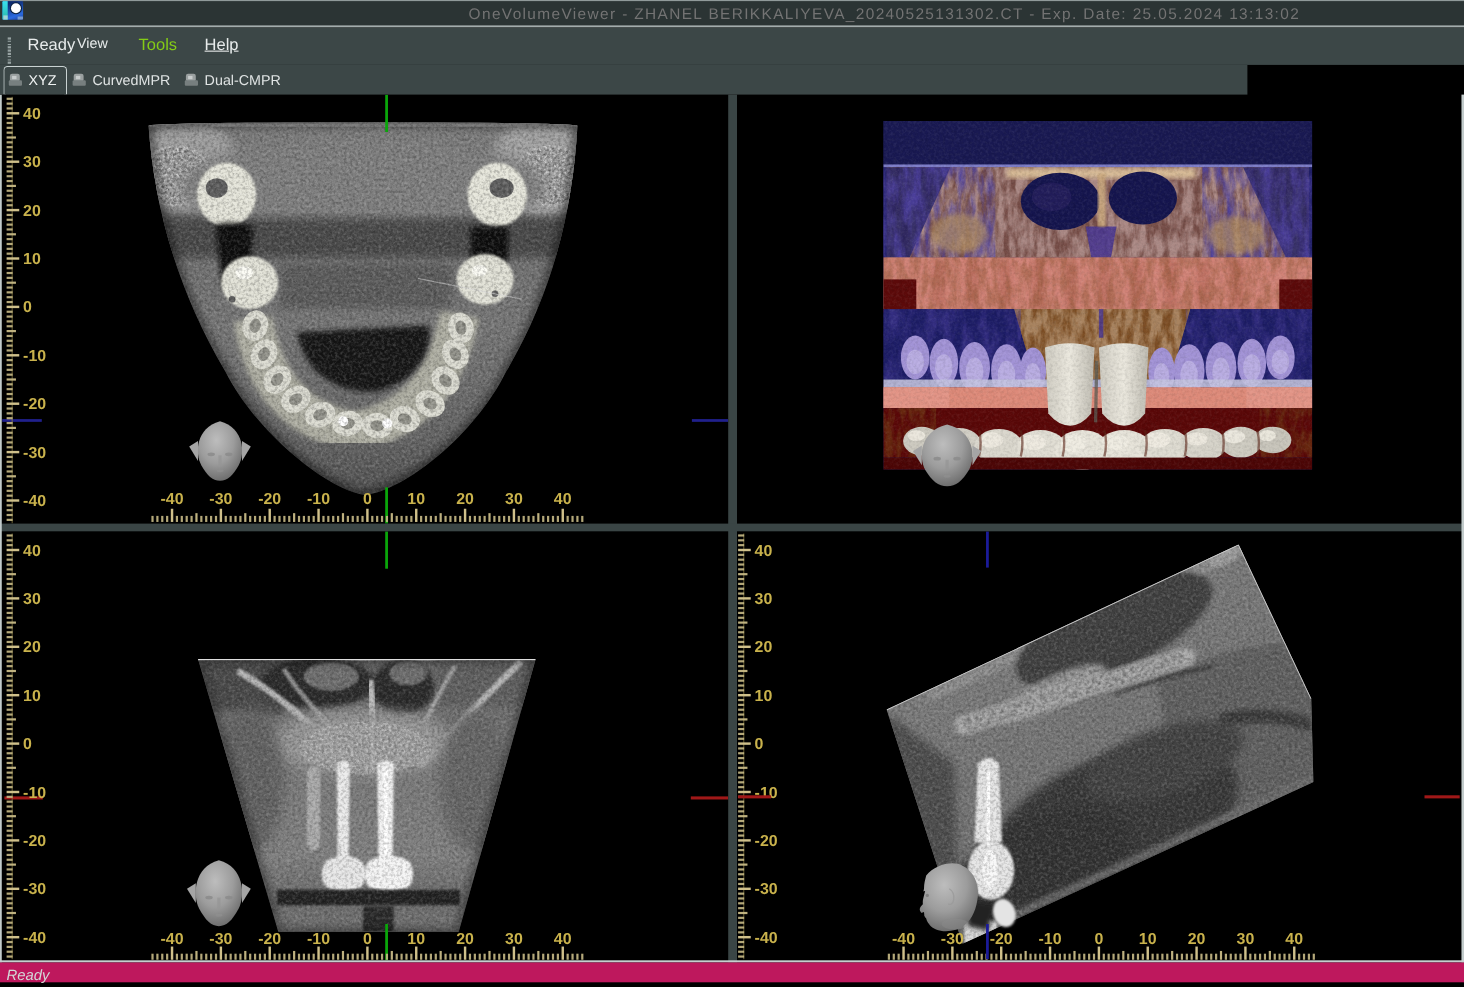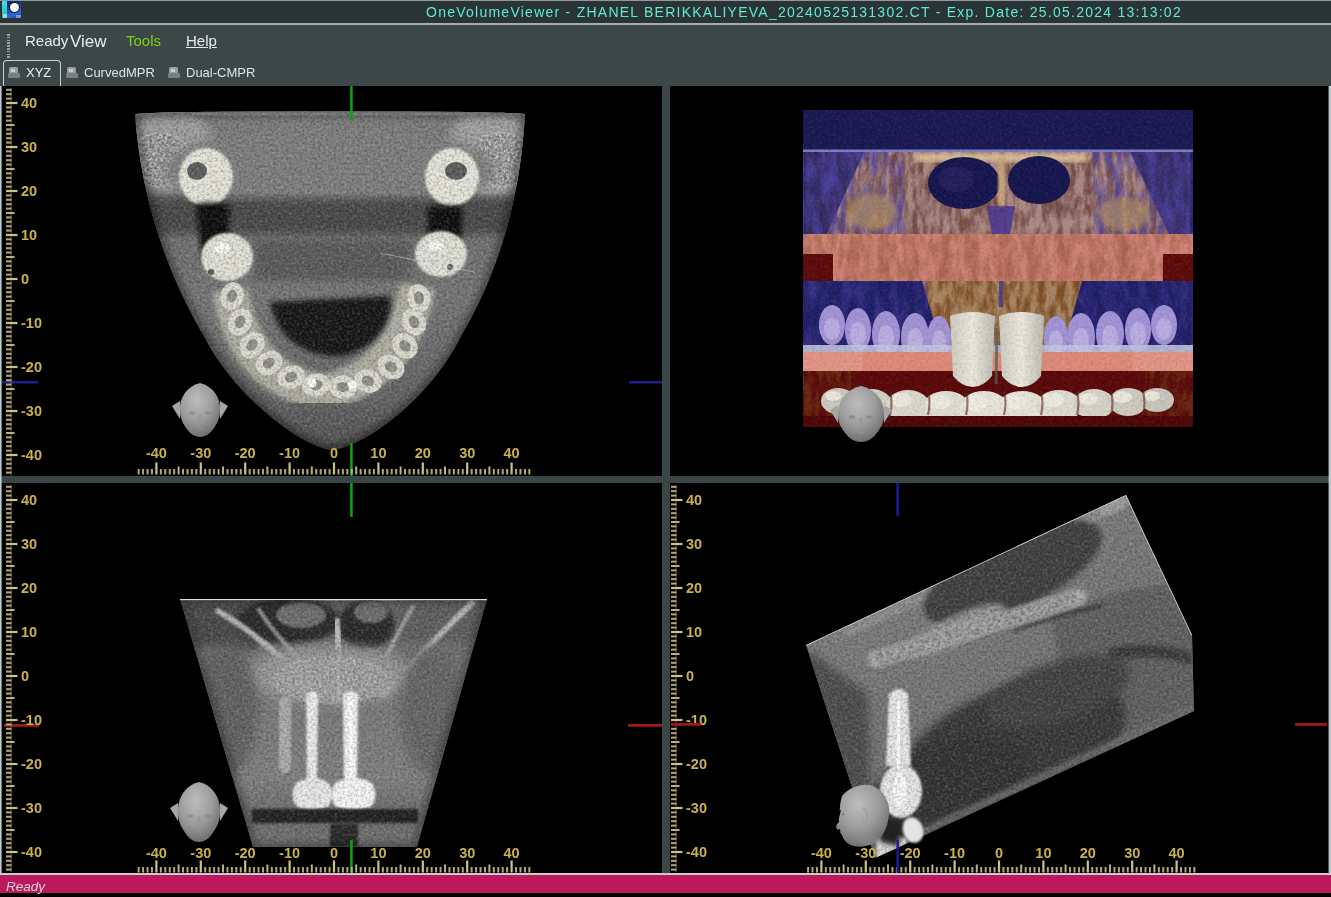--- a/index.html
+++ b/index.html
@@ -1014,38 +1014,38 @@
 </svg>
 <div class="abs" style="left:0;top:0;width:1331px;height:23px;background:#2b3434;"></div>
 <div class="abs" style="left:1.5px;top:1px;width:19px;height:17px;background:linear-gradient(160deg,#0d2a6e 20%,#2a6ae0 75%,#1b3f9a);border-radius:1px;overflow:hidden;">
   <div class="abs" style="left:0;top:0;width:5px;height:17px;background:linear-gradient(#3ae0f0,#2ab8a8);"></div>
   <div class="abs" style="left:7.5px;top:0.5px;width:11px;height:11px;background:#0a2040;border-radius:50%;"></div>
   <div class="abs" style="left:8.5px;top:1.5px;width:9px;height:9px;background:radial-gradient(circle at 45% 40%,#ffffff 55%,#cfe8f8);border-radius:50%;"></div>
   <div class="abs" style="left:1px;top:13px;width:4px;height:4px;background:#bcd8e0;opacity:.8"></div>
   <div class="abs" style="left:14px;top:14px;width:5px;height:3px;background:#9ab8d8;opacity:.7"></div>
 </div>
 <div class="abs" style="left:0;top:0;width:1331px;height:1.2px;background:#aab4b4;opacity:.8"></div>
-<div class="abs" style="left:426px;top:3.5px;font-size:14px;letter-spacing:1.25px;color:#5eead4;">OneVolumeViewer - ZHANEL BERIKKALIYEVA_20240525131302.CT - Exp. Date: 25.05.2024 13:13:02</div>
+<div class="abs" style="left:426px;top:3.5px;font-size:14px;letter-spacing:1.25px;color:#737373;">OneVolumeViewer - ZHANEL BERIKKALIYEVA_20240525131302.CT - Exp. Date: 25.05.2024 13:13:02</div>
 <div class="abs" style="left:0;top:23px;width:1331px;height:2px;background:#a3adad;"></div>
 <div class="abs" style="left:0;top:25px;width:1331px;height:34px;background:#3c4747;">
 <div style="position:absolute;left:7px;top:9.0px;width:2.5px;height:1.6px;background:#97a2a2"></div>
     <div style="position:absolute;left:7px;top:11.8px;width:2.5px;height:1.6px;background:#97a2a2"></div>
     <div style="position:absolute;left:7px;top:14.6px;width:2.5px;height:1.6px;background:#97a2a2"></div>
     <div style="position:absolute;left:7px;top:17.4px;width:2.5px;height:1.6px;background:#97a2a2"></div>
     <div style="position:absolute;left:7px;top:20.2px;width:2.5px;height:1.6px;background:#97a2a2"></div>
     <div style="position:absolute;left:7px;top:23.0px;width:2.5px;height:1.6px;background:#97a2a2"></div>
     <div style="position:absolute;left:7px;top:25.8px;width:2.5px;height:1.6px;background:#97a2a2"></div>
     <div style="position:absolute;left:7px;top:28.6px;width:2.5px;height:1.6px;background:#97a2a2"></div>
     <div style="position:absolute;left:7px;top:31.4px;width:2.5px;height:1.6px;background:#97a2a2"></div>
 <div class="abs" style="left:25px;top:7px;font-size:15px;color:#e8ecec;">Ready</div>
-<div class="abs" style="left:70px;top:7px;font-size:17px;color:#e8ecec;text-align:right;">View</div>
+<div class="abs" style="left:70px;top:7px;font-size:13px;color:#e8ecec;text-align:right;">View</div>
 <div class="abs" style="left:126px;top:7px;font-size:15px;color:#84cc16;">Tools</div>
 <div class="abs" style="left:186px;top:7px;font-size:15px;color:#e8ecec;text-decoration:underline;">Help</div>
 </div>
-<div class="abs" style="left:0;top:59px;width:1331px;height:27px;background:#3c4747;">
+<div class="abs" style="left:0;top:59px;width:1134px;height:27px;background:#3c4747;">
 <div class="abs" style="left:3px;top:1px;width:58px;height:26px;border:1.5px solid #c9d2d2;border-bottom:none;border-radius:4px 4px 0 0;box-sizing:border-box;"></div>
 <div class="abs" style="left:8px;top:6px;font-size:13px;color:#eef1f1;"><span style="display:inline-block;width:13px;height:12px;position:relative;vertical-align:-2px;margin-right:5px;">
 <span style="position:absolute;left:1px;top:0;width:9px;height:7px;background:#9aa0a0;border-radius:2px;"></span>
 <span style="position:absolute;left:0;top:6px;width:12px;height:5px;background:#777f7f;border-radius:1px;"></span>
 <span style="position:absolute;left:3px;top:2px;width:4px;height:3px;background:#c8cccc;"></span>
 </span>XYZ</div>
 <div class="abs" style="left:66px;top:6px;font-size:13px;color:#dfe3e3;"><span style="display:inline-block;width:13px;height:12px;position:relative;vertical-align:-2px;margin-right:5px;">
 <span style="position:absolute;left:1px;top:0;width:9px;height:7px;background:#9aa0a0;border-radius:2px;"></span>
 <span style="position:absolute;left:0;top:6px;width:12px;height:5px;background:#777f7f;border-radius:1px;"></span>
 <span style="position:absolute;left:3px;top:2px;width:4px;height:3px;background:#c8cccc;"></span>

